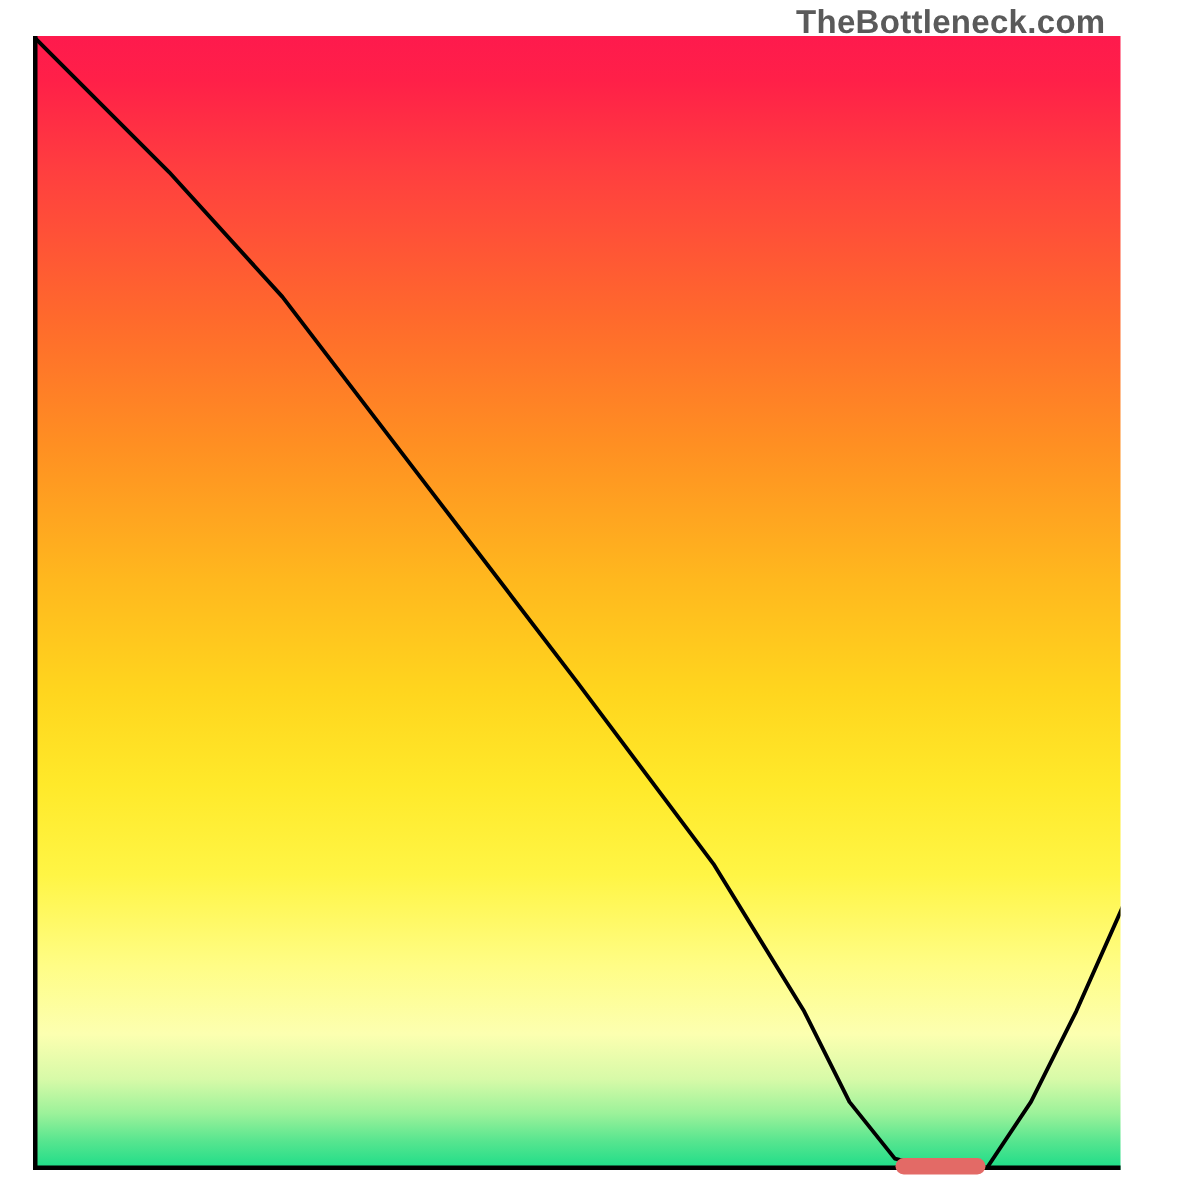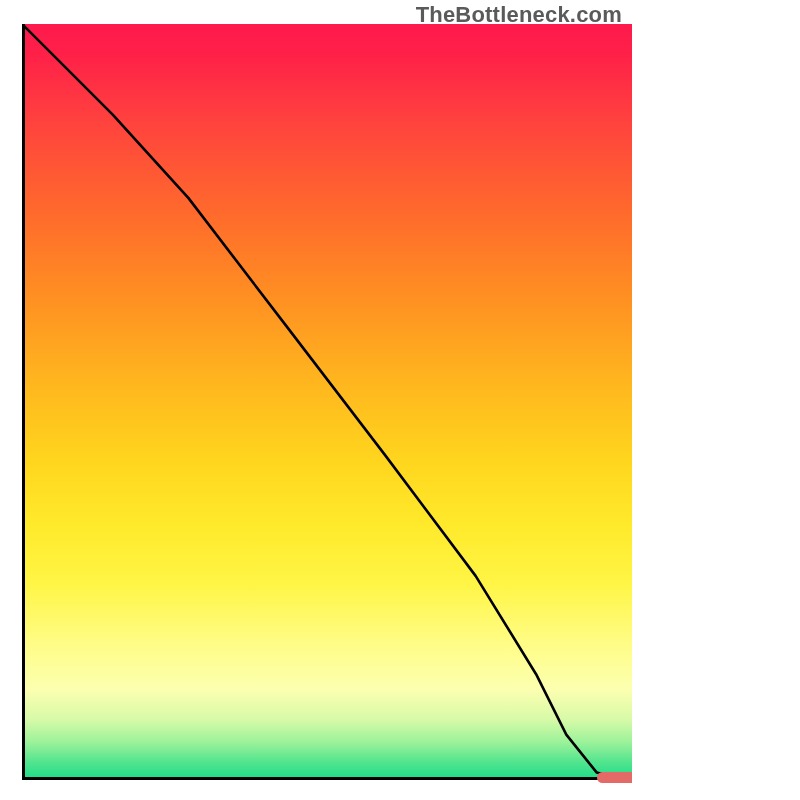--- a/index.html
+++ b/index.html
@@ -5,21 +5,21 @@
   html, body {
     margin: 0;
     padding: 0;
     width: 800px;
     height: 800px;
     background: #ffffff;
     font-family: Arial, Helvetica, sans-serif;
   }
   .canvas {
     position: relative;
-    width: 632px;
+    width: 747px;
     height: 800px;
     overflow: hidden;
   }
   .watermark {
     position: absolute;
     top: 2px;
     right: 10px;
     font-size: 22px;
     font-weight: 600;
     color: #5a5a5a;

